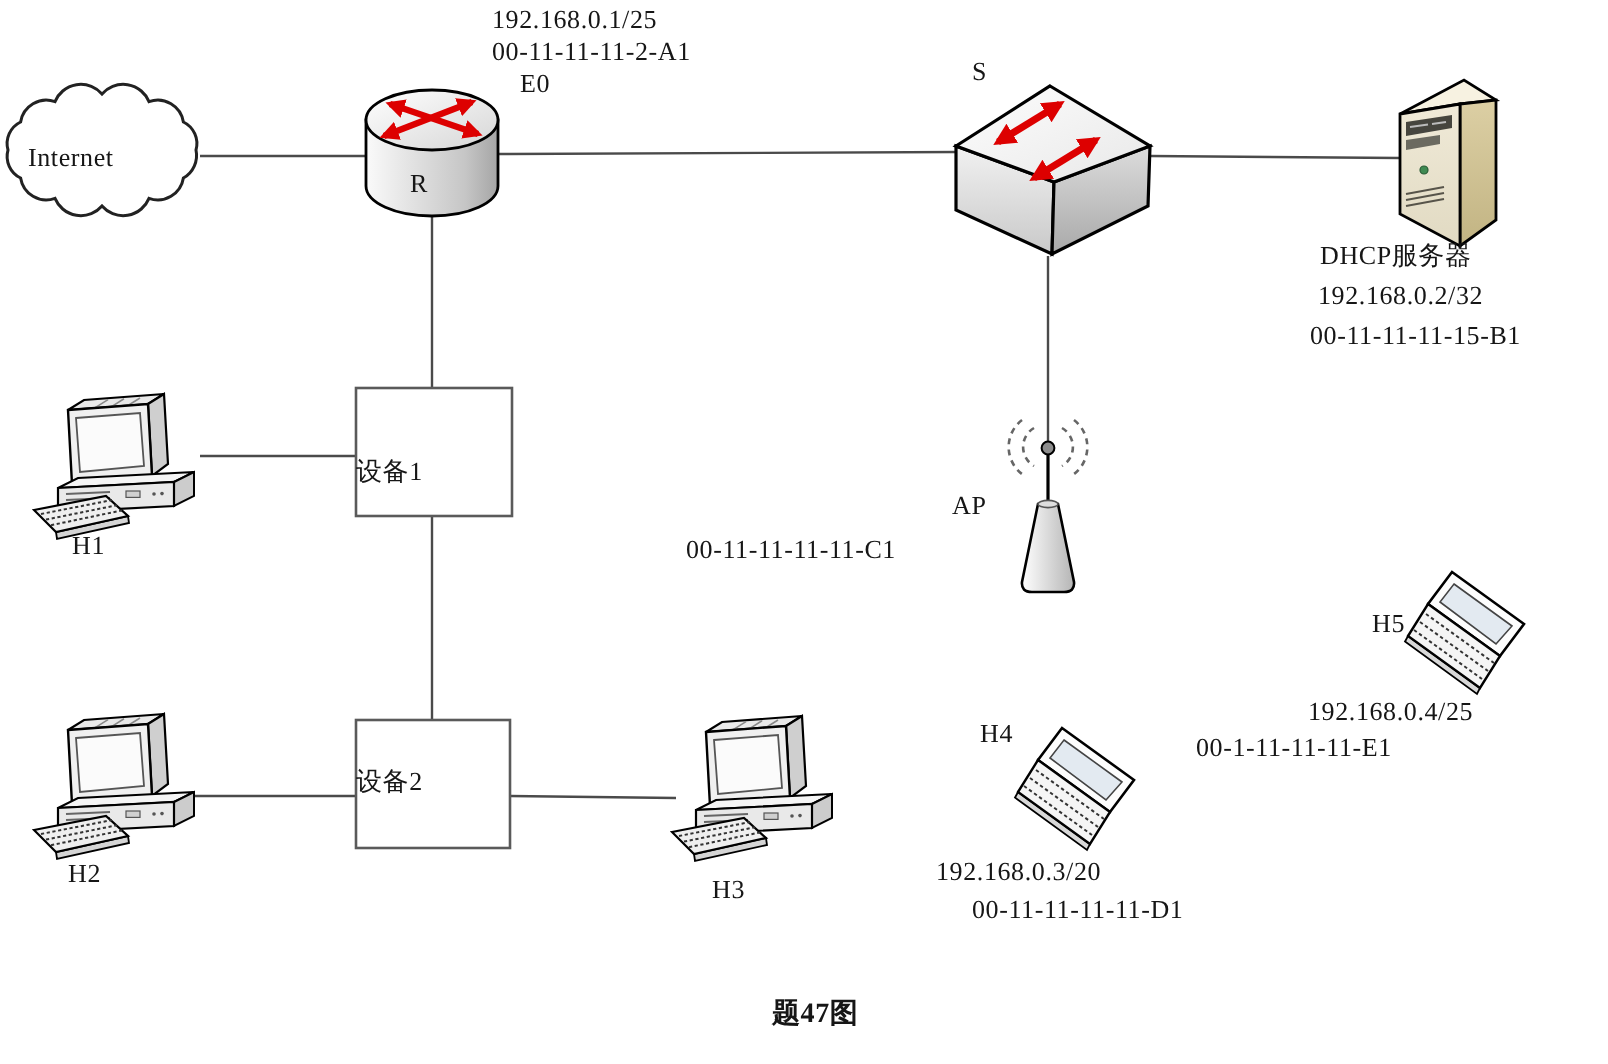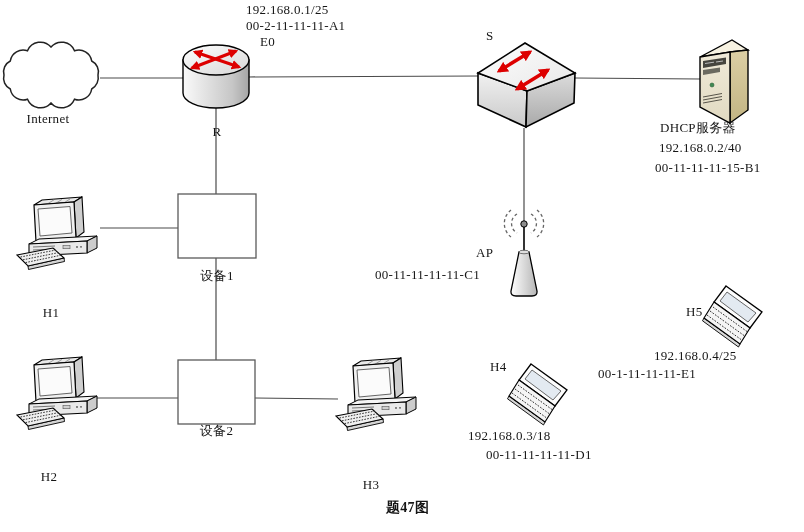--- a/index.html
+++ b/index.html
@@ -1,20 +1,20 @@
 <!DOCTYPE html>
 <html><head>
 <meta charset="utf-8">
 <style>
   html,body{margin:0;padding:0;background:#fff;}
   #stage{position:relative;width:804px;height:532px;background:#ffffff;overflow:hidden;
          font-family:"Liberation Serif","DejaVu Serif",serif;color:#111;}
   #stage svg{position:absolute;left:0;top:0;}
   .lbl{position:absolute;font-size:13px;line-height:16px;letter-spacing:.3px;white-space:nowrap;color:#161616;}
-  .lbl.center{text-align:center;margin-top:40px;}
+  .lbl.center{text-align:left;}
   .caption{font-size:14px;font-weight:bold;}
 </style>
 </head>
 <body>
 
 <div id="stage">
 
 <svg width="804" height="532" viewBox="0 0 804 532">
   <defs>
     <marker id="ah" viewBox="0 0 10 10" refX="7.5" refY="5" markerWidth="3.1" markerHeight="3.1" orient="auto-start-reverse">
@@ -152,42 +152,42 @@
   <rect x="178" y="360" width="77" height="64" fill="#ffffff" stroke="#5a5a5a" stroke-width="1.3"></rect>
 
   <use href="#pcSym" x="17" y="196"></use>
   <use href="#pcSym" x="17" y="356"></use>
   <use href="#pcSym" x="336" y="357"></use>
   <use href="#lapSym" x="509" y="364"></use>
   <use href="#lapSym" x="704" y="286"></use>
 </svg>
 
   <div class="lbl" style="left:246px;top:2px">192.168.0.1/25</div>
-  <div class="lbl" style="left:246px;top:18px">00-2-11-11-11-A1</div>
+  <div class="lbl" style="left:246px;top:18px">00-11-11-11-2-A1</div>
   <div class="lbl" style="left:260px;top:34px">E0</div>
   <div class="lbl center" style="left:14px;top:71px;width:68px">Internet</div>
   <div class="lbl center" style="left:205px;top:84px;width:24px">R</div>
   <div class="lbl" style="left:486px;top:28px">S</div>
 
   <div class="lbl" style="left:660px;top:120px">DHCP服务器</div>
-  <div class="lbl" style="left:659px;top:140px">192.168.0.2/40</div>
+  <div class="lbl" style="left:659px;top:140px">192.168.0.2/32</div>
   <div class="lbl" style="left:655px;top:160px">00-11-11-11-15-B1</div>
 
   <div class="lbl" style="left:476px;top:245px">AP</div>
-  <div class="lbl" style="left:375px;top:267px">00-11-11-11-11-C1</div>
+  <div class="lbl" style="left:343px;top:267px">00-11-11-11-11-C1</div>
 
   <div class="lbl center" style="left:178px;top:228px;width:78px">设备1</div>
   <div class="lbl center" style="left:178px;top:383px;width:77px">设备2</div>
 
   <div class="lbl center" style="left:36px;top:265px;width:30px">H1</div>
   <div class="lbl center" style="left:34px;top:429px;width:30px">H2</div>
   <div class="lbl center" style="left:356px;top:437px;width:30px">H3</div>
 
   <div class="lbl" style="left:490px;top:359px">H4</div>
-  <div class="lbl" style="left:468px;top:428px">192.168.0.3/18</div>
+  <div class="lbl" style="left:468px;top:428px">192.168.0.3/20</div>
   <div class="lbl" style="left:486px;top:447px">00-11-11-11-11-D1</div>
 
   <div class="lbl" style="left:686px;top:304px">H5</div>
   <div class="lbl" style="left:654px;top:348px">192.168.0.4/25</div>
   <div class="lbl" style="left:598px;top:366px">00-1-11-11-11-E1</div>
 
   <div class="lbl caption" style="left:386px;top:500px">题47图</div>
 </div>
 
 </body></html>

